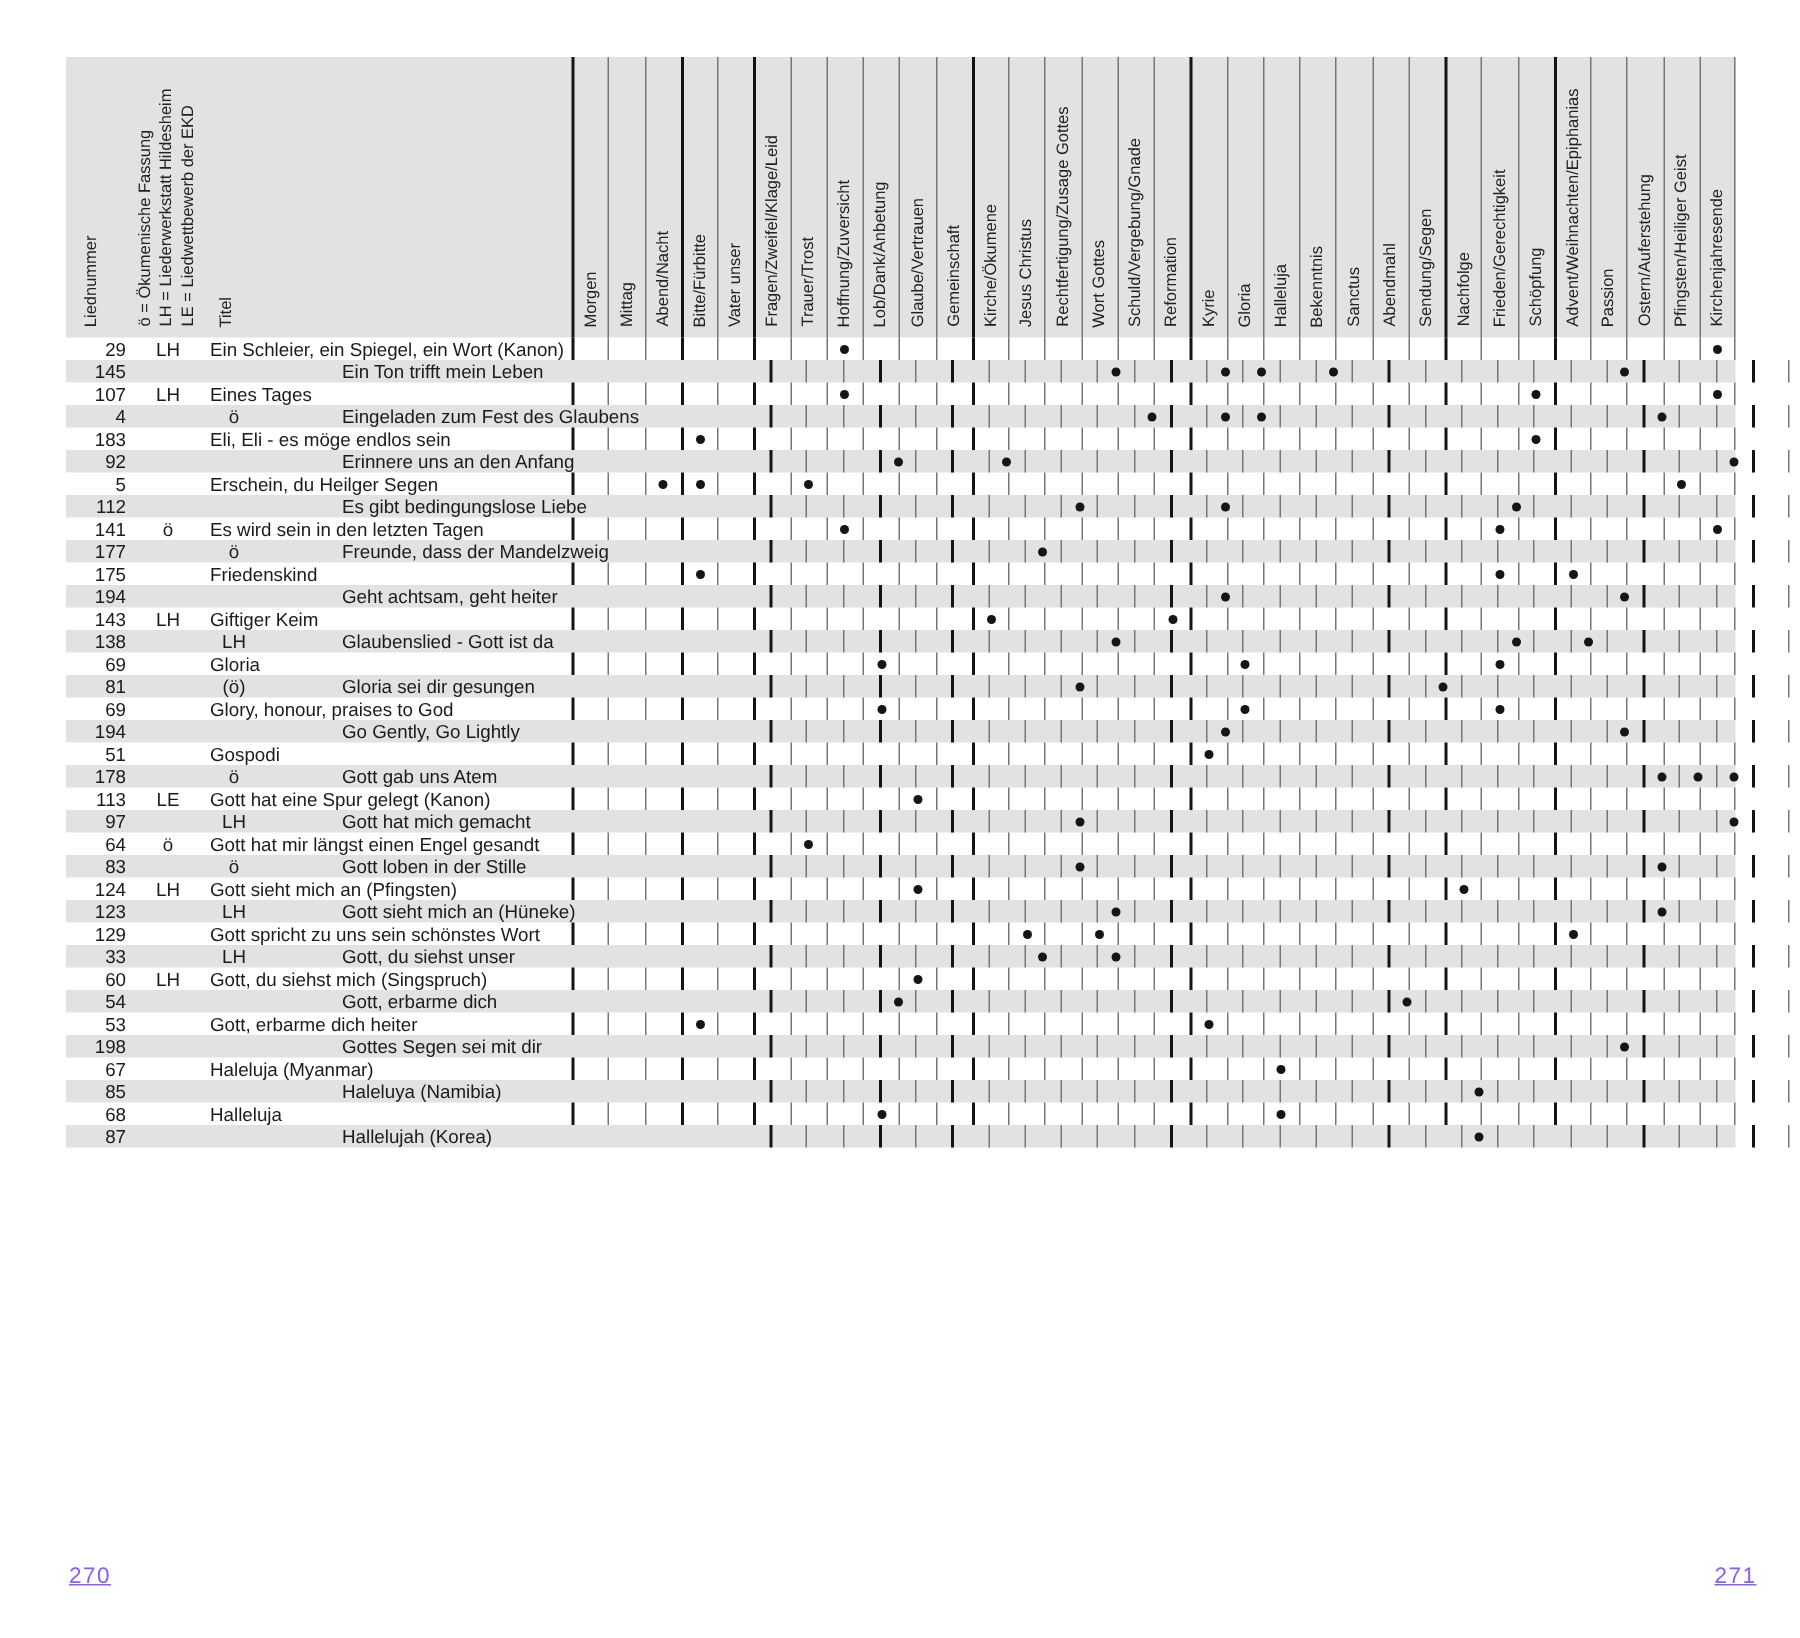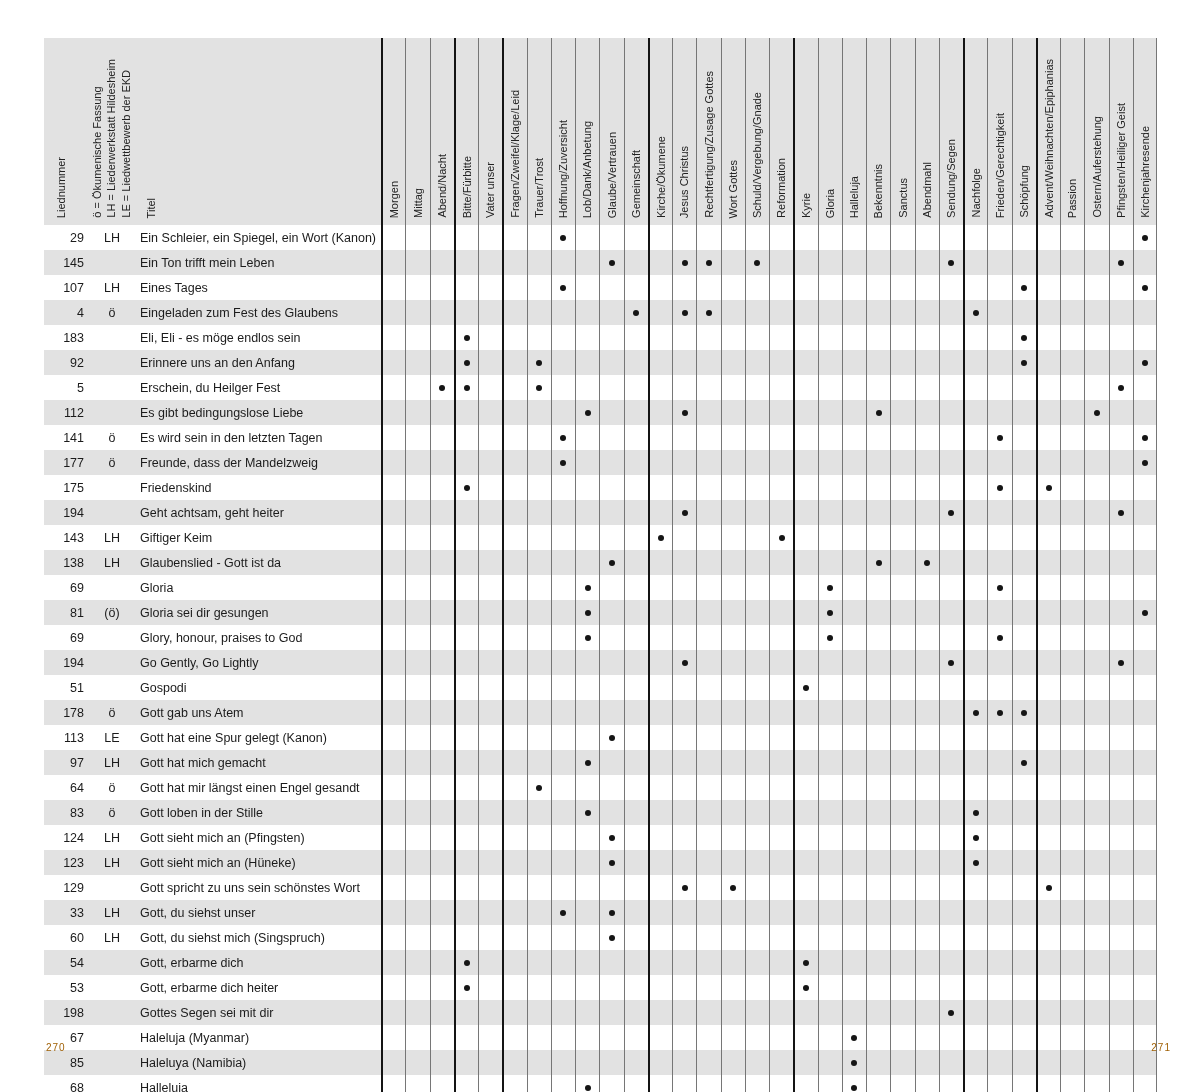--- a/index.html
+++ b/index.html
@@ -25,22 +25,22 @@
   .hcell{
     width:24.25px;flex:0 0 24.25px;box-sizing:border-box;
     border-left:1px solid #767676;
     display:flex;justify-content:center;align-items:flex-end;
     padding-bottom:7px;position:relative;
   }
   .hcell.thick{border-left:2px solid #141414;}
   .hcell:last-child{border-right:1px solid #767676;}
   
   .rows{display:block;}
-  .row{display:flex;height:25px;align-items:stretch;}
-  .row.striped{background:#e2e2e2;}
+  .row{display:flex;height:15px;align-items:stretch;}
+  .row.striped{background:#e2e2e2;gap:44px;}
   .num{
     width:40px;flex:0 0 40px;text-align:right;font-size:12.5px;
     display:flex;align-items:center;justify-content:flex-end;
   }
   .code{
     width:56px;flex:0 0 56px;text-align:center;font-size:12.5px;
     display:flex;align-items:center;justify-content:center;
   }
   .title{
     width:241px;flex:0 0 241px;font-size:12.5px;white-space:nowrap;
@@ -51,22 +51,23 @@
   .cell{
     width:24.25px;flex:0 0 24.25px;box-sizing:border-box;
     border-left:1px solid #767676;
     display:flex;align-items:center;justify-content:center;
   }
   .cell.thick{border-left:2px solid #141414;}
   .cell:last-child{border-right:1px solid #767676;}
   .dot{width:6px;height:6px;border-radius:50%;background:#151515;}
   
   .pagenum{
-    position:absolute;top:1042px;font-size:10px;color:#a16207;
+    position:absolute;top:1042px;font-size:15px;color:#8b5cf6;
     letter-spacing:1px;
+    text-decoration:underline;
   }
   .pagenum.left{left:46px;}
   .pagenum.right{right:29px;}
 </style>
 </head>
 <body>
 
 <div class="table">
   <div class="hdr">
     <div class="left-hdr">
@@ -673,21 +674,21 @@
 
   <div class="cell">
             <span class="dot"></span>
           </div>
 </div>
   </div>
 
   <div class="row">
     <div class="num">5</div>
     <div class="code"></div>
-    <div class="title">Erschein, du Heilger Fest</div>
+    <div class="title">Erschein, du Heilger Segen</div>
     <div class="cells">
   <div class="cell thick"></div>
 
   <div class="cell"></div>
 
   <div class="cell">
             <span class="dot"></span>
           </div>
 
   <div class="cell thick">

